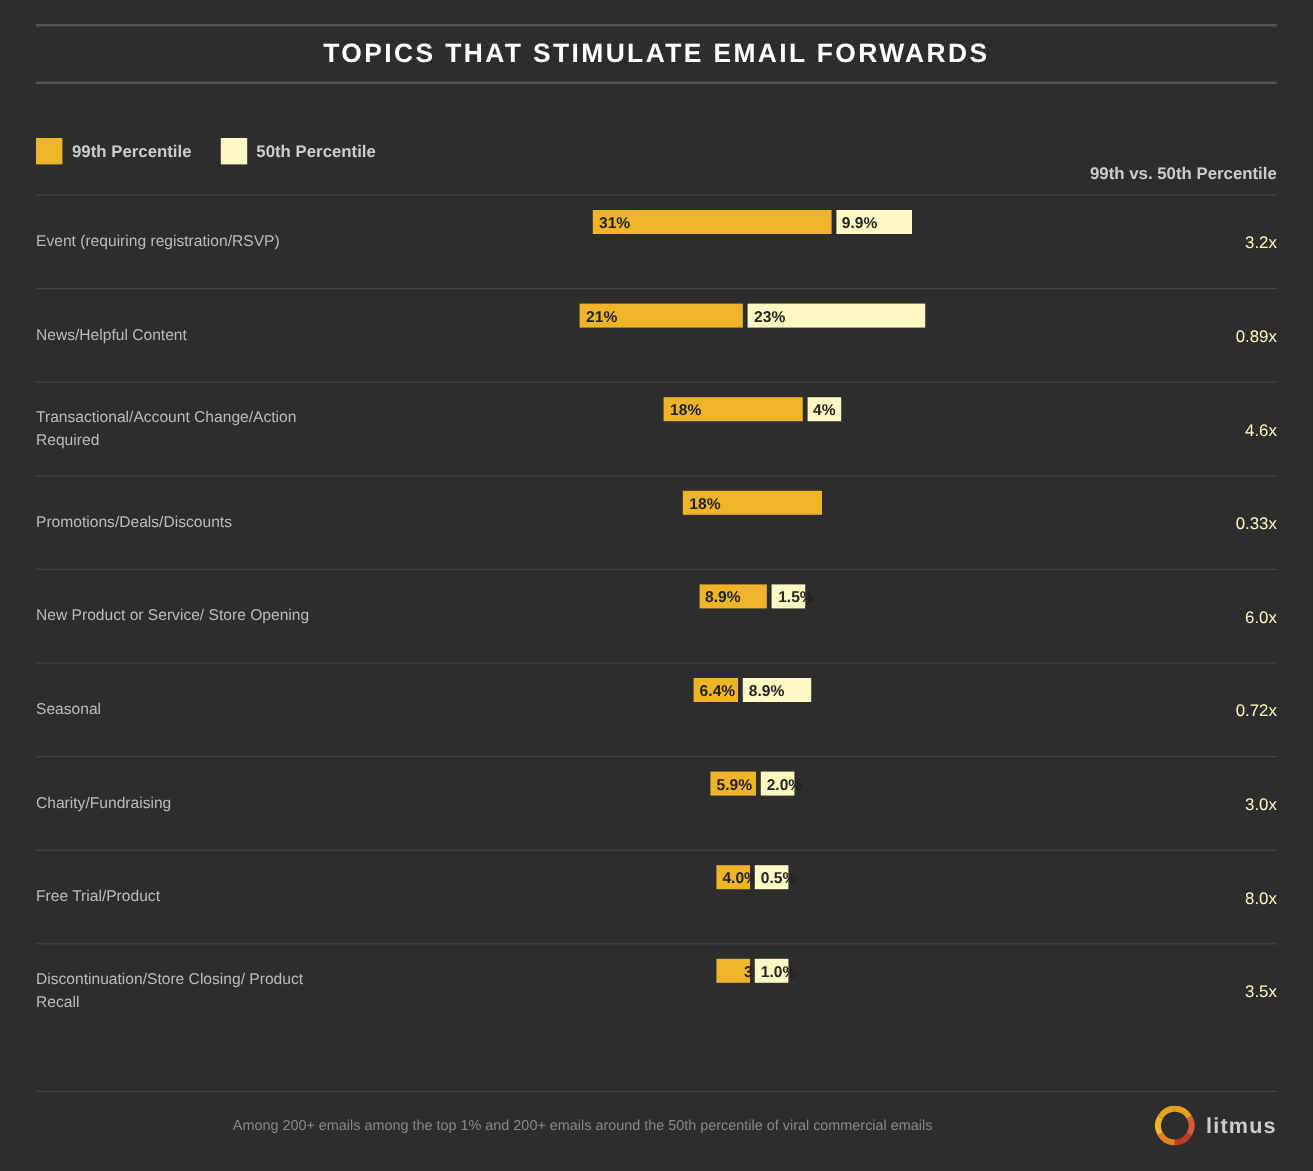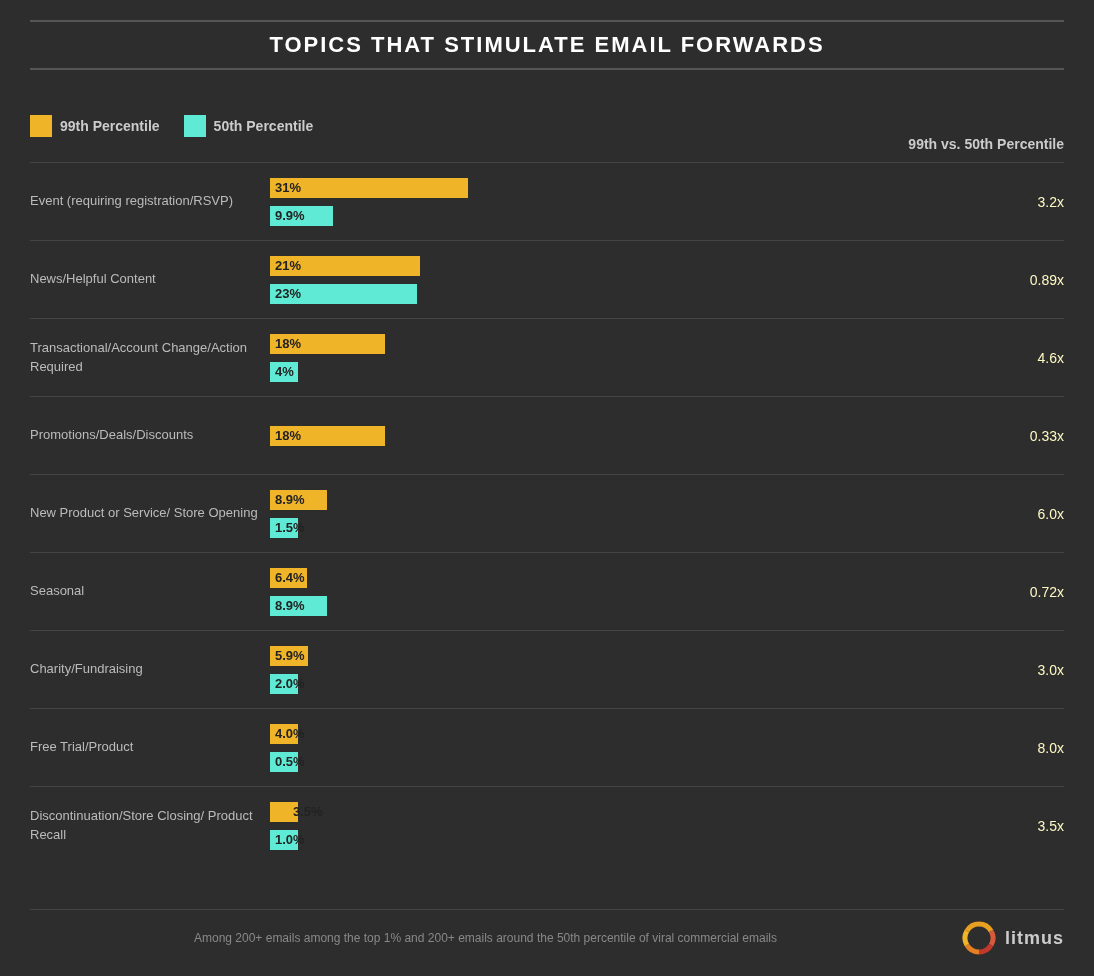--- a/index.html
+++ b/index.html
@@ -81,42 +81,42 @@
       font-size: 13px;
       color: #bbb;
       padding-right: 12px;
       display: flex;
       align-items: center;
       line-height: 1.4;
     }
     .bars-col {
       flex: 1;
       display: flex;
-      flex-direction: column;
+      flex-direction: row;
       justify-content: center;
       gap: 4px;
     }
     .bar-wrap {
       display: flex;
       align-items: center;
       height: 24px;
     }
     .bar {
       height: 20px;
       display: flex;
       align-items: center;
       padding-left: 5px;
       font-size: 13px;
       font-weight: bold;
       color: #222;
       min-width: 28px;
       white-space: nowrap;
     }
     .bar-gold { background: #f0b429; }
-    .bar-red  { background: #5eead4; }
+    .bar-red  { background: #fef9c3; }
     .ratio-col {
       width: 80px;
       min-width: 80px;
       display: flex;
       align-items: center;
       justify-content: flex-end;
       font-size: 14px;
       color: #fef9c3;
       padding-left: 8px;
     }
@@ -182,21 +182,21 @@
           <div class="bar-wrap">
             <div class="bar bar-red" style="width: 63.36px;">9.9%</div>
           </div>
         </div>
         <div class="ratio-col">3.2x</div>
       </div>
       <div class="chart-row">
         <div class="row-label">News/Helpful Content</div>
         <div class="bars-col">
           <div class="bar-wrap">
-            <div class="bar bar-gold" style="width: 150px;">21%</div>
+            <div class="bar bar-gold" style="width: 136px;">21%</div>
           </div>
           <div class="bar-wrap">
             <div class="bar bar-red" style="width: 147.2px;">23%</div>
           </div>
         </div>
         <div class="ratio-col">0.89x</div>
       </div>
       <div class="chart-row">
         <div class="row-label">Transactional/Account Change/Action Required</div>
         <div class="bars-col">

